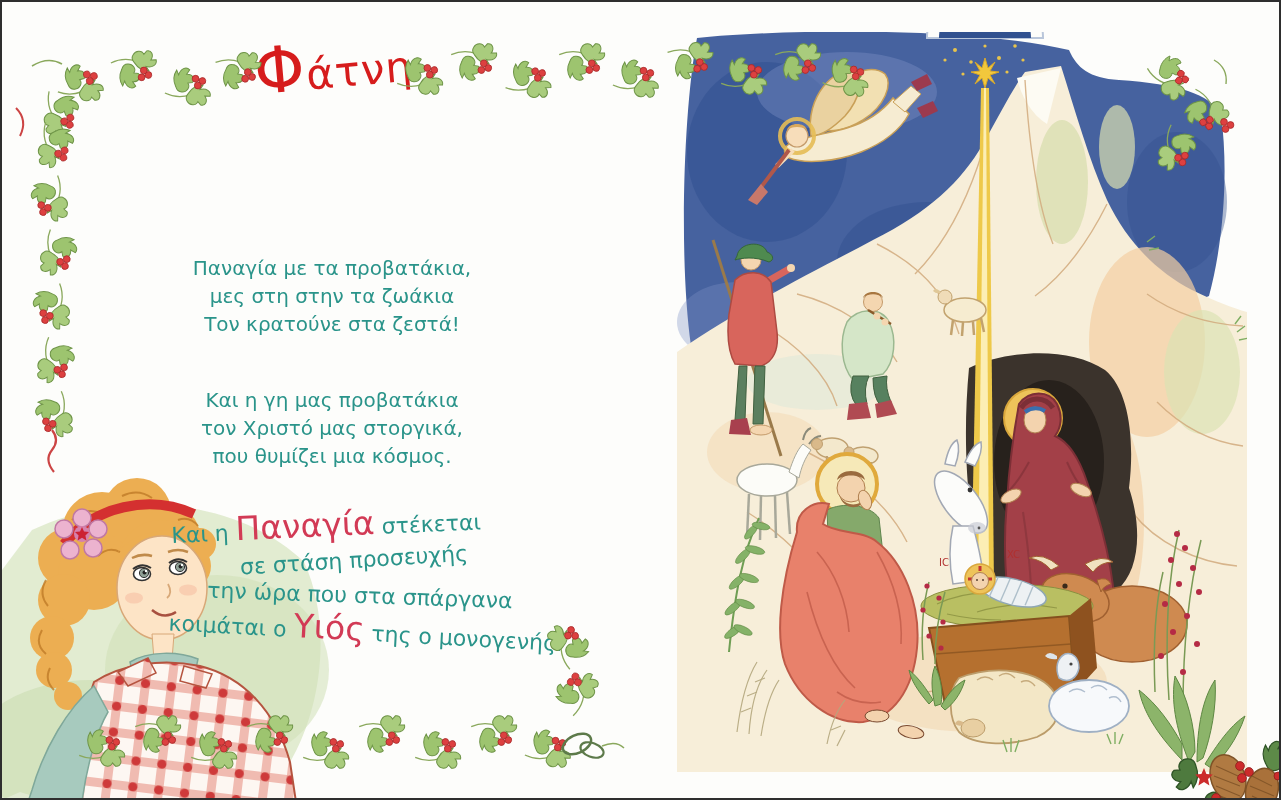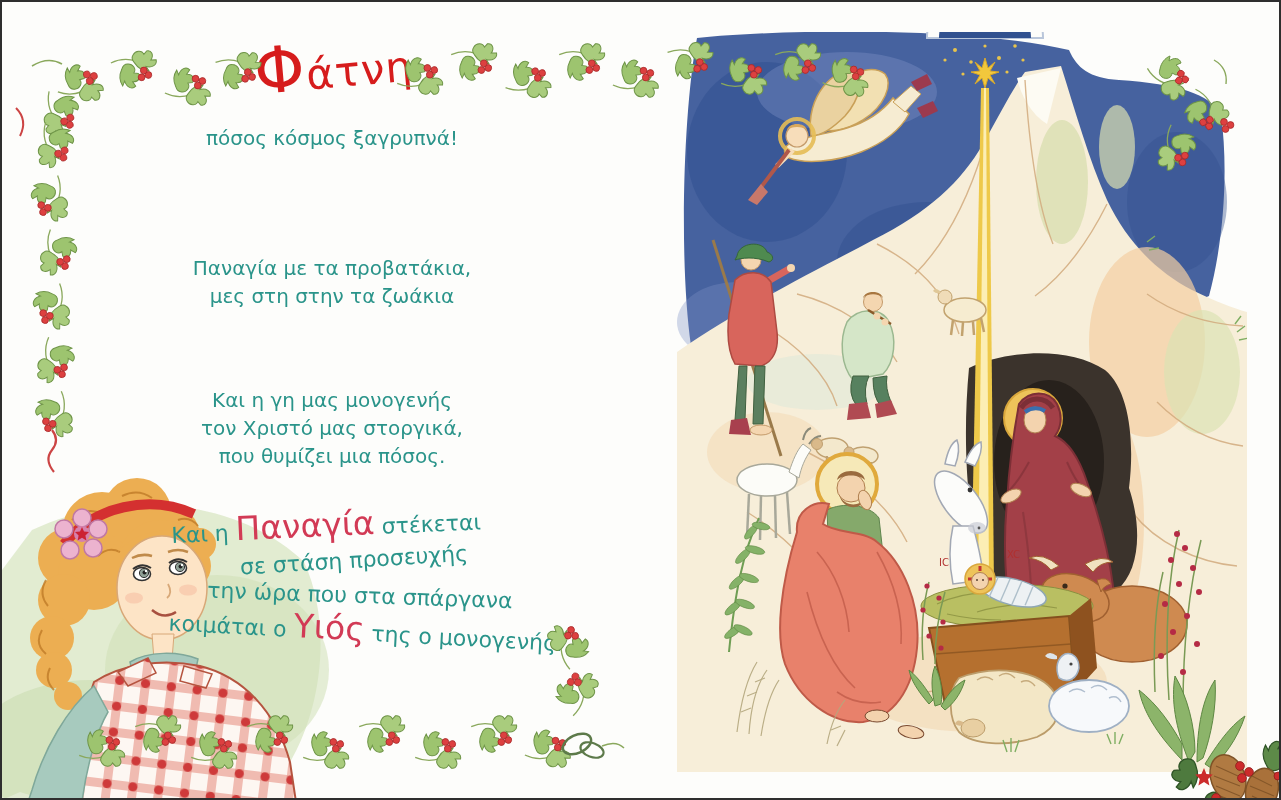--- a/index.html
+++ b/index.html
@@ -36,30 +36,30 @@
 <body>
 
 <div class="spread">
 
   <section class="page-left">
 
     <h1 class="title">Φάτνη</h1>
 
     <div class="poem">
       <div class="stanza s1">
-        <div class="pline">πόσος κόσμος ξαγρυπνά!</div>
       </div>
       <div class="stanza s2">
         <div class="pline">Παναγία με τα προβατάκια,</div>
         <div class="pline">μες στη στην τα ζωάκια</div>
+        <div class="pline">Τον κρατούνε στα ζεστά!</div>
       </div>
       <div class="stanza s3">
-        <div class="pline">Και η γη μας μονογενής</div>
+        <div class="pline">Και η γη μας προβατάκια</div>
         <div class="pline">τον Χριστό μας στοργικά,</div>
-        <div class="pline">που θυμίζει μια πόσος.</div>
+        <div class="pline">που θυμίζει μια κόσμος.</div>
       </div>
       <div class="stanza s4">
         <div class="pline l1"><span>Και η </span><span class="accent">Παναγία</span><span> στέκεται</span></div>
         <div class="pline l2">σε στάση προσευχής</div>
         <div class="pline l3">την ώρα που στα σπάργανα</div>
         <div class="pline l4"><span>κοιμάται ο </span><span class="accent">Υιός</span><span> της ο μονογενής.</span></div>
       </div>
     </div>
 
     <svg class="illus" style="left:0;top:468px" width="330" height="332" viewBox="0 0 330 332">

